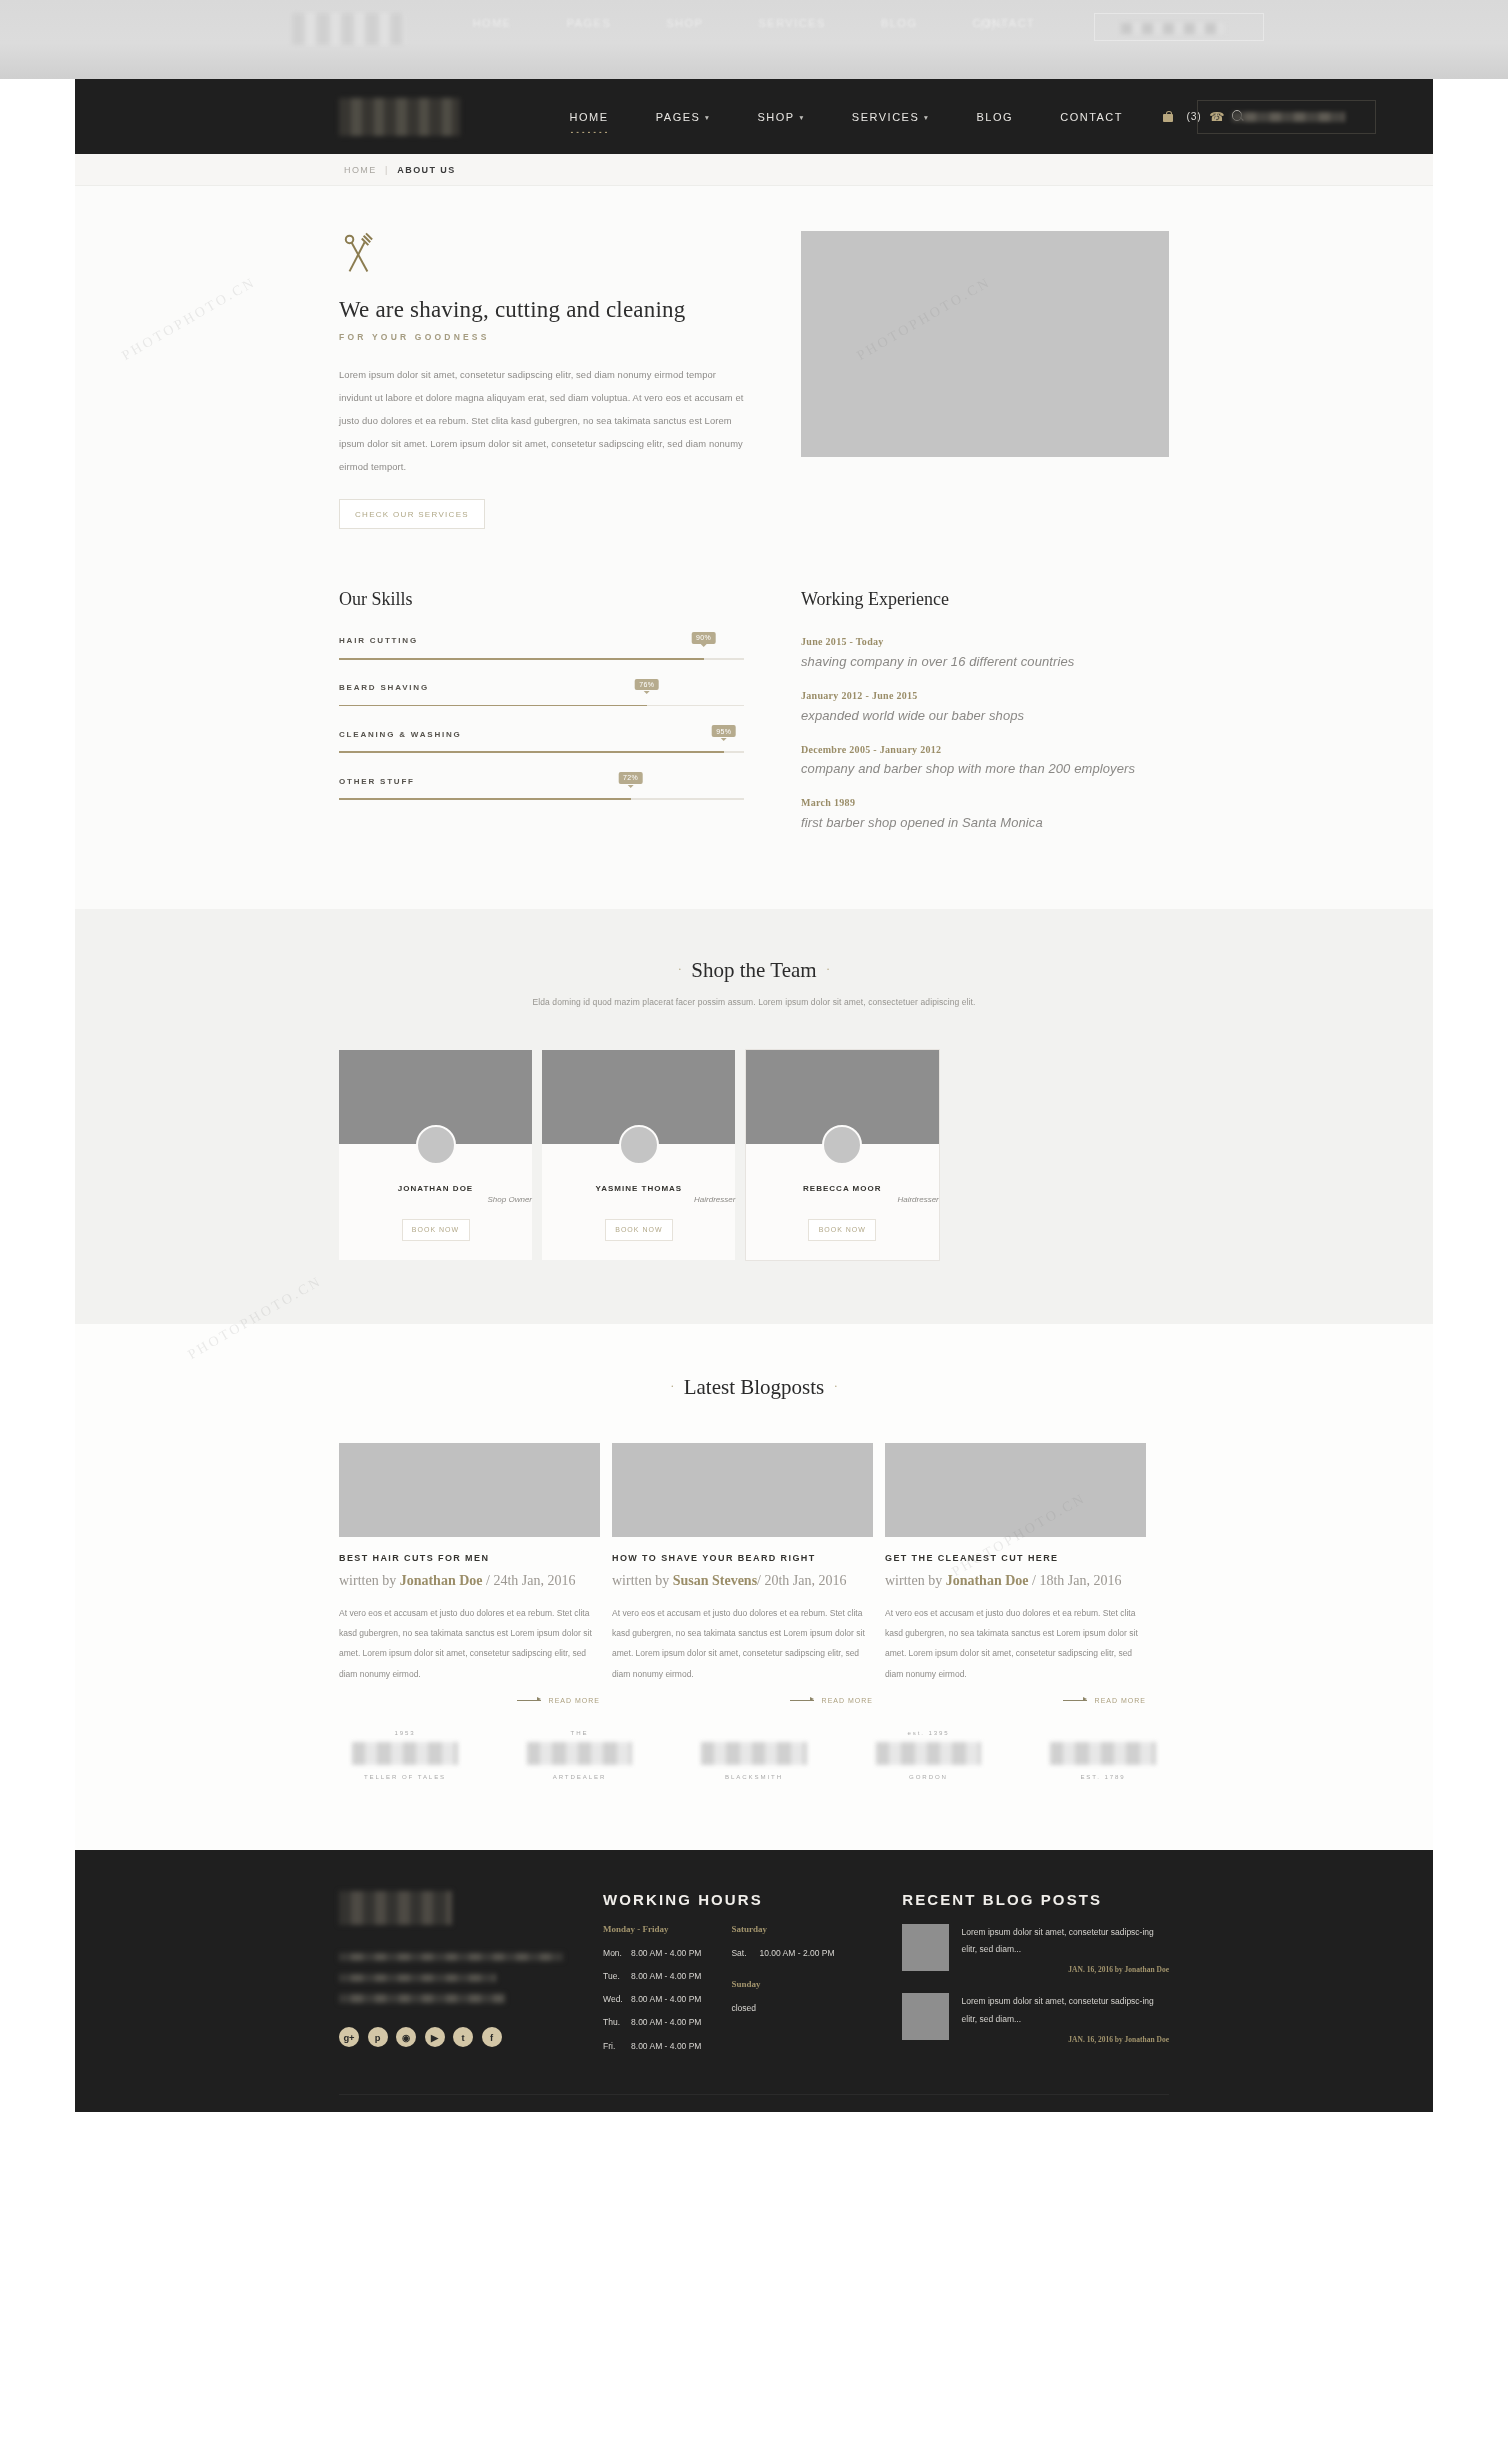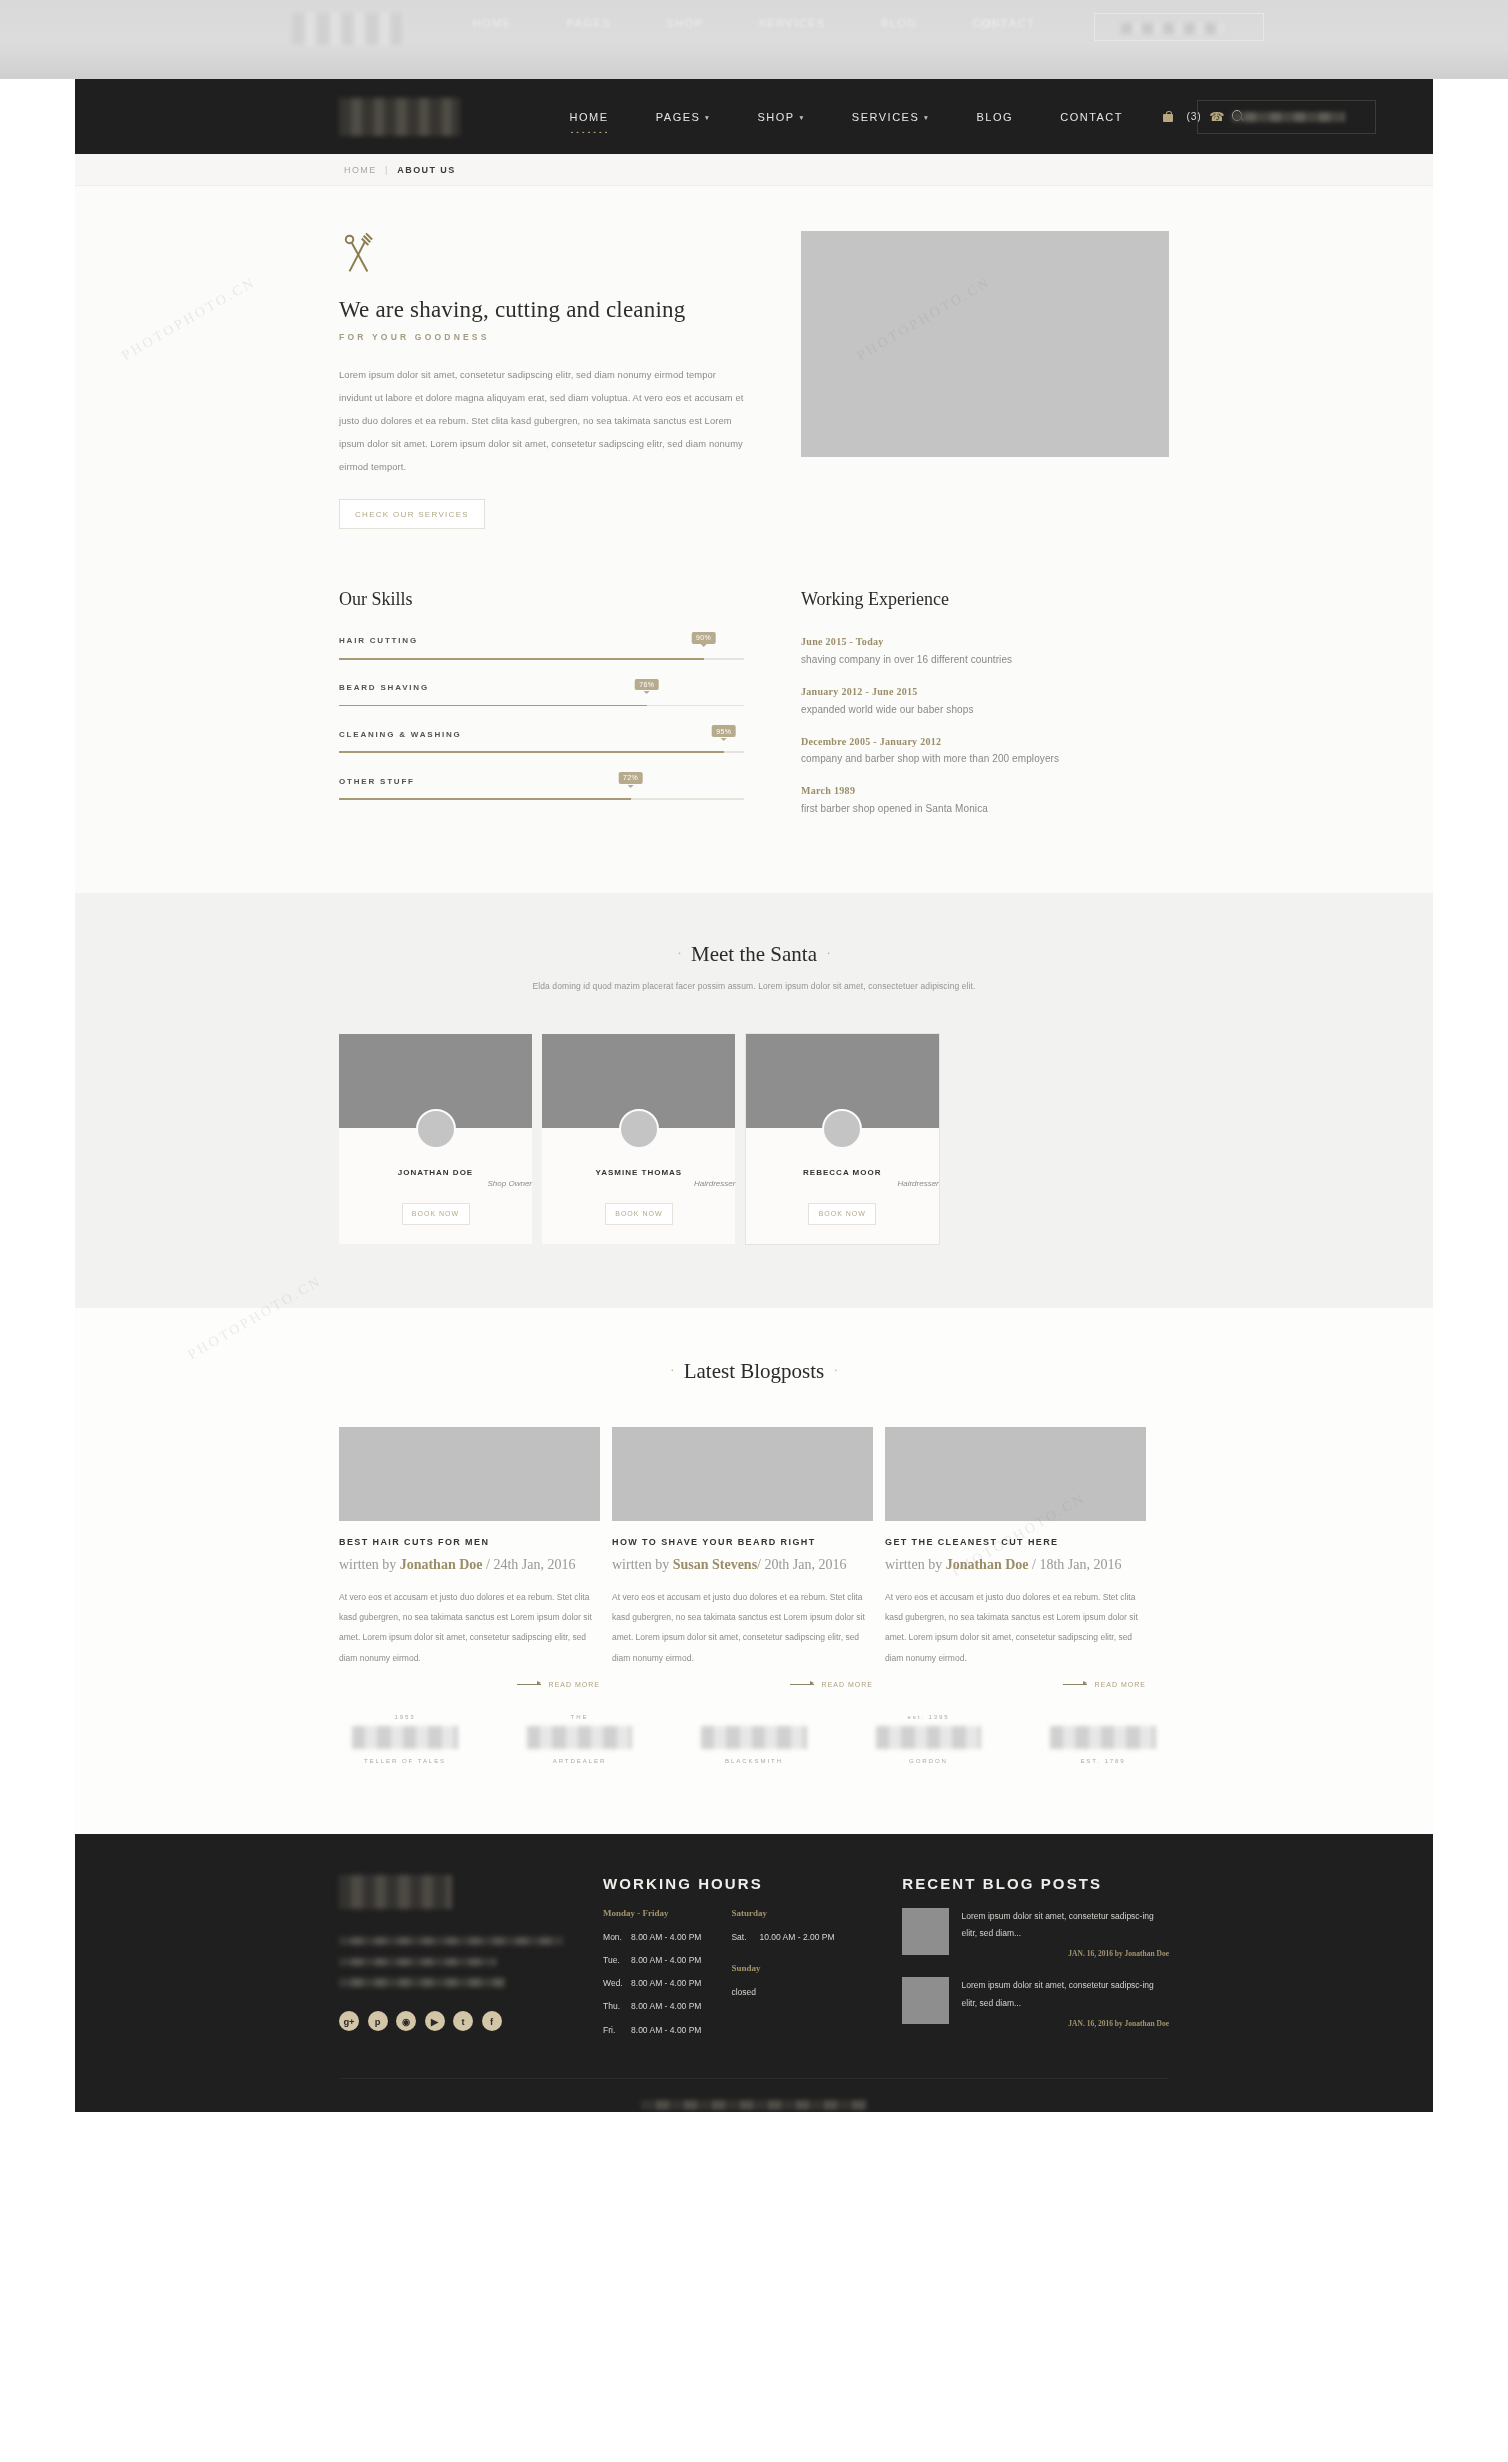--- a/index.html
+++ b/index.html
@@ -162,21 +162,21 @@
   .skill-badge::after {
     content:""; position:absolute; left:50%; margin-left:-2.8px; bottom:-3.8px;
     border-left:3.3px solid transparent; border-right:3.3px solid transparent;
     border-top:3.8px solid #b6ab8d;
   }
   .exp-item { margin-bottom: 21px; }
   .exp-date {
     font-family: "Liberation Serif", serif; font-size: 10px; color: #9a8d68;
     font-weight: bold; letter-spacing: 0.3px;
   }
-  .exp-desc { margin-top: 6.6px; font-size: 10px; color: #8a8885; letter-spacing: 0.1px; }
+  .exp-desc { margin-top: 6.6px; font-size: 13px; color: #8a8885; letter-spacing: 0.1px; font-style: italic; }
 
   
   .team { background: #f2f2f0; padding: 49px 0 64px 0; }
   .center-h {
     text-align: center; font-family: "Liberation Serif", serif;
     font-size: 21px; color: #2b2b2b; font-weight: 400;
   }
   .center-h .dot { color: #b7ab88; font-size: 12.3px; vertical-align: 3.8px; margin: 0 9.4px; }
   .center-sub {
     text-align: center; margin-top: 14px; font-size: 8.5px; color: #96948f; letter-spacing: 0.1px;
@@ -422,21 +422,21 @@
   </div>
               </div>
           </div>
         </div>
       </div>
     </section>
 
     <section class="team">
       <div class="wrap">
         <h2 class="center-h">
-          <span class="dot">·</span><span>Meet the Santa</span><span class="dot">·</span>
+          <span class="dot">·</span><span>Shop the Team</span><span class="dot">·</span>
         </h2>
         <div class="center-sub">Elda doming id quod mazim placerat facer possim assum. Lorem ipsum dolor sit amet, consectetuer adipiscing elit.</div>
         <div class="team-row" id="team-row">
   <div class="team-card ">
     <div class="team-photo"></div>
     <div class="team-av"></div>
     <div class="team-name">JONATHAN DOE</div>
     <div class="team-role">Shop Owner</div>
     <a class="team-book" href="#">BOOK NOW</a>
   </div>

